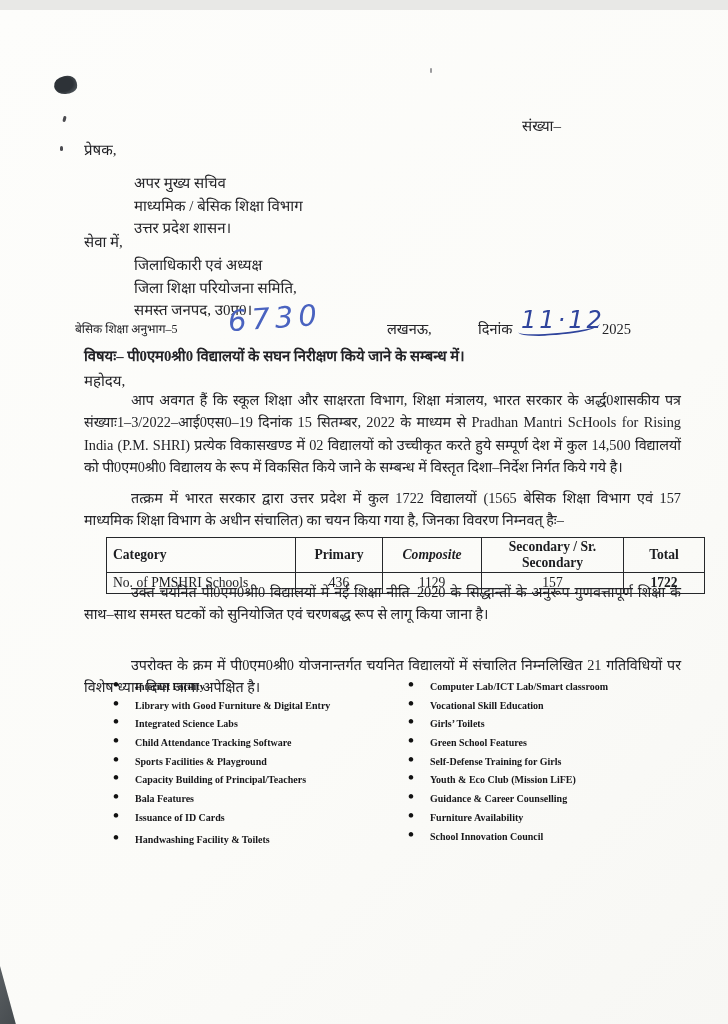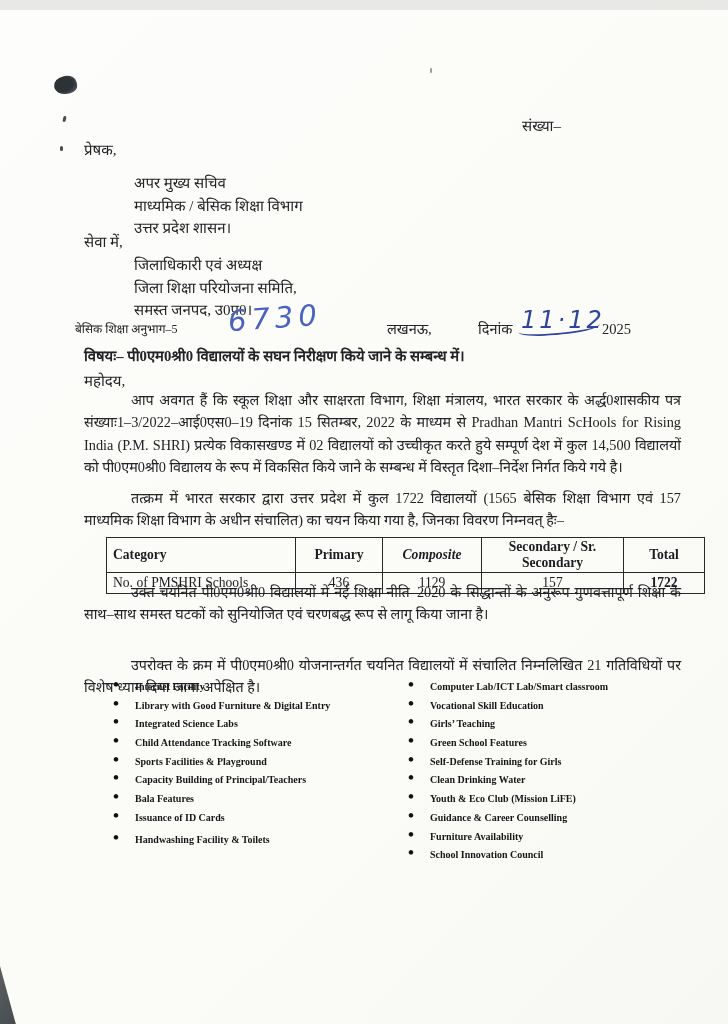--- a/index.html
+++ b/index.html
@@ -179,23 +179,22 @@
     <li>Sports Facilities &amp; Playground</li>
     <li>Capacity Building of Principal/Teachers</li>
     <li>Bala Features</li>
     <li>Issuance of ID Cards</li>
     <li>Handwashing Facility &amp; Toilets</li>
   </ul>
 
   <ul class="abs activities right">
     <li>Computer Lab/ICT Lab/Smart classroom</li>
     <li>Vocational Skill Education</li>
-    <li>Girls’ Teaching</li>
+    <li>Girls’ Toilets</li>
     <li>Green School Features</li>
     <li>Self-Defense Training for Girls</li>
-    <li>Clean Drinking Water</li>
     <li>Youth &amp; Eco Club (Mission LiFE)</li>
     <li>Guidance &amp; Career Counselling</li>
     <li>Furniture Availability</li>
     <li>School Innovation Council</li>
   </ul>
 
 </div>
 
 </body></html>

